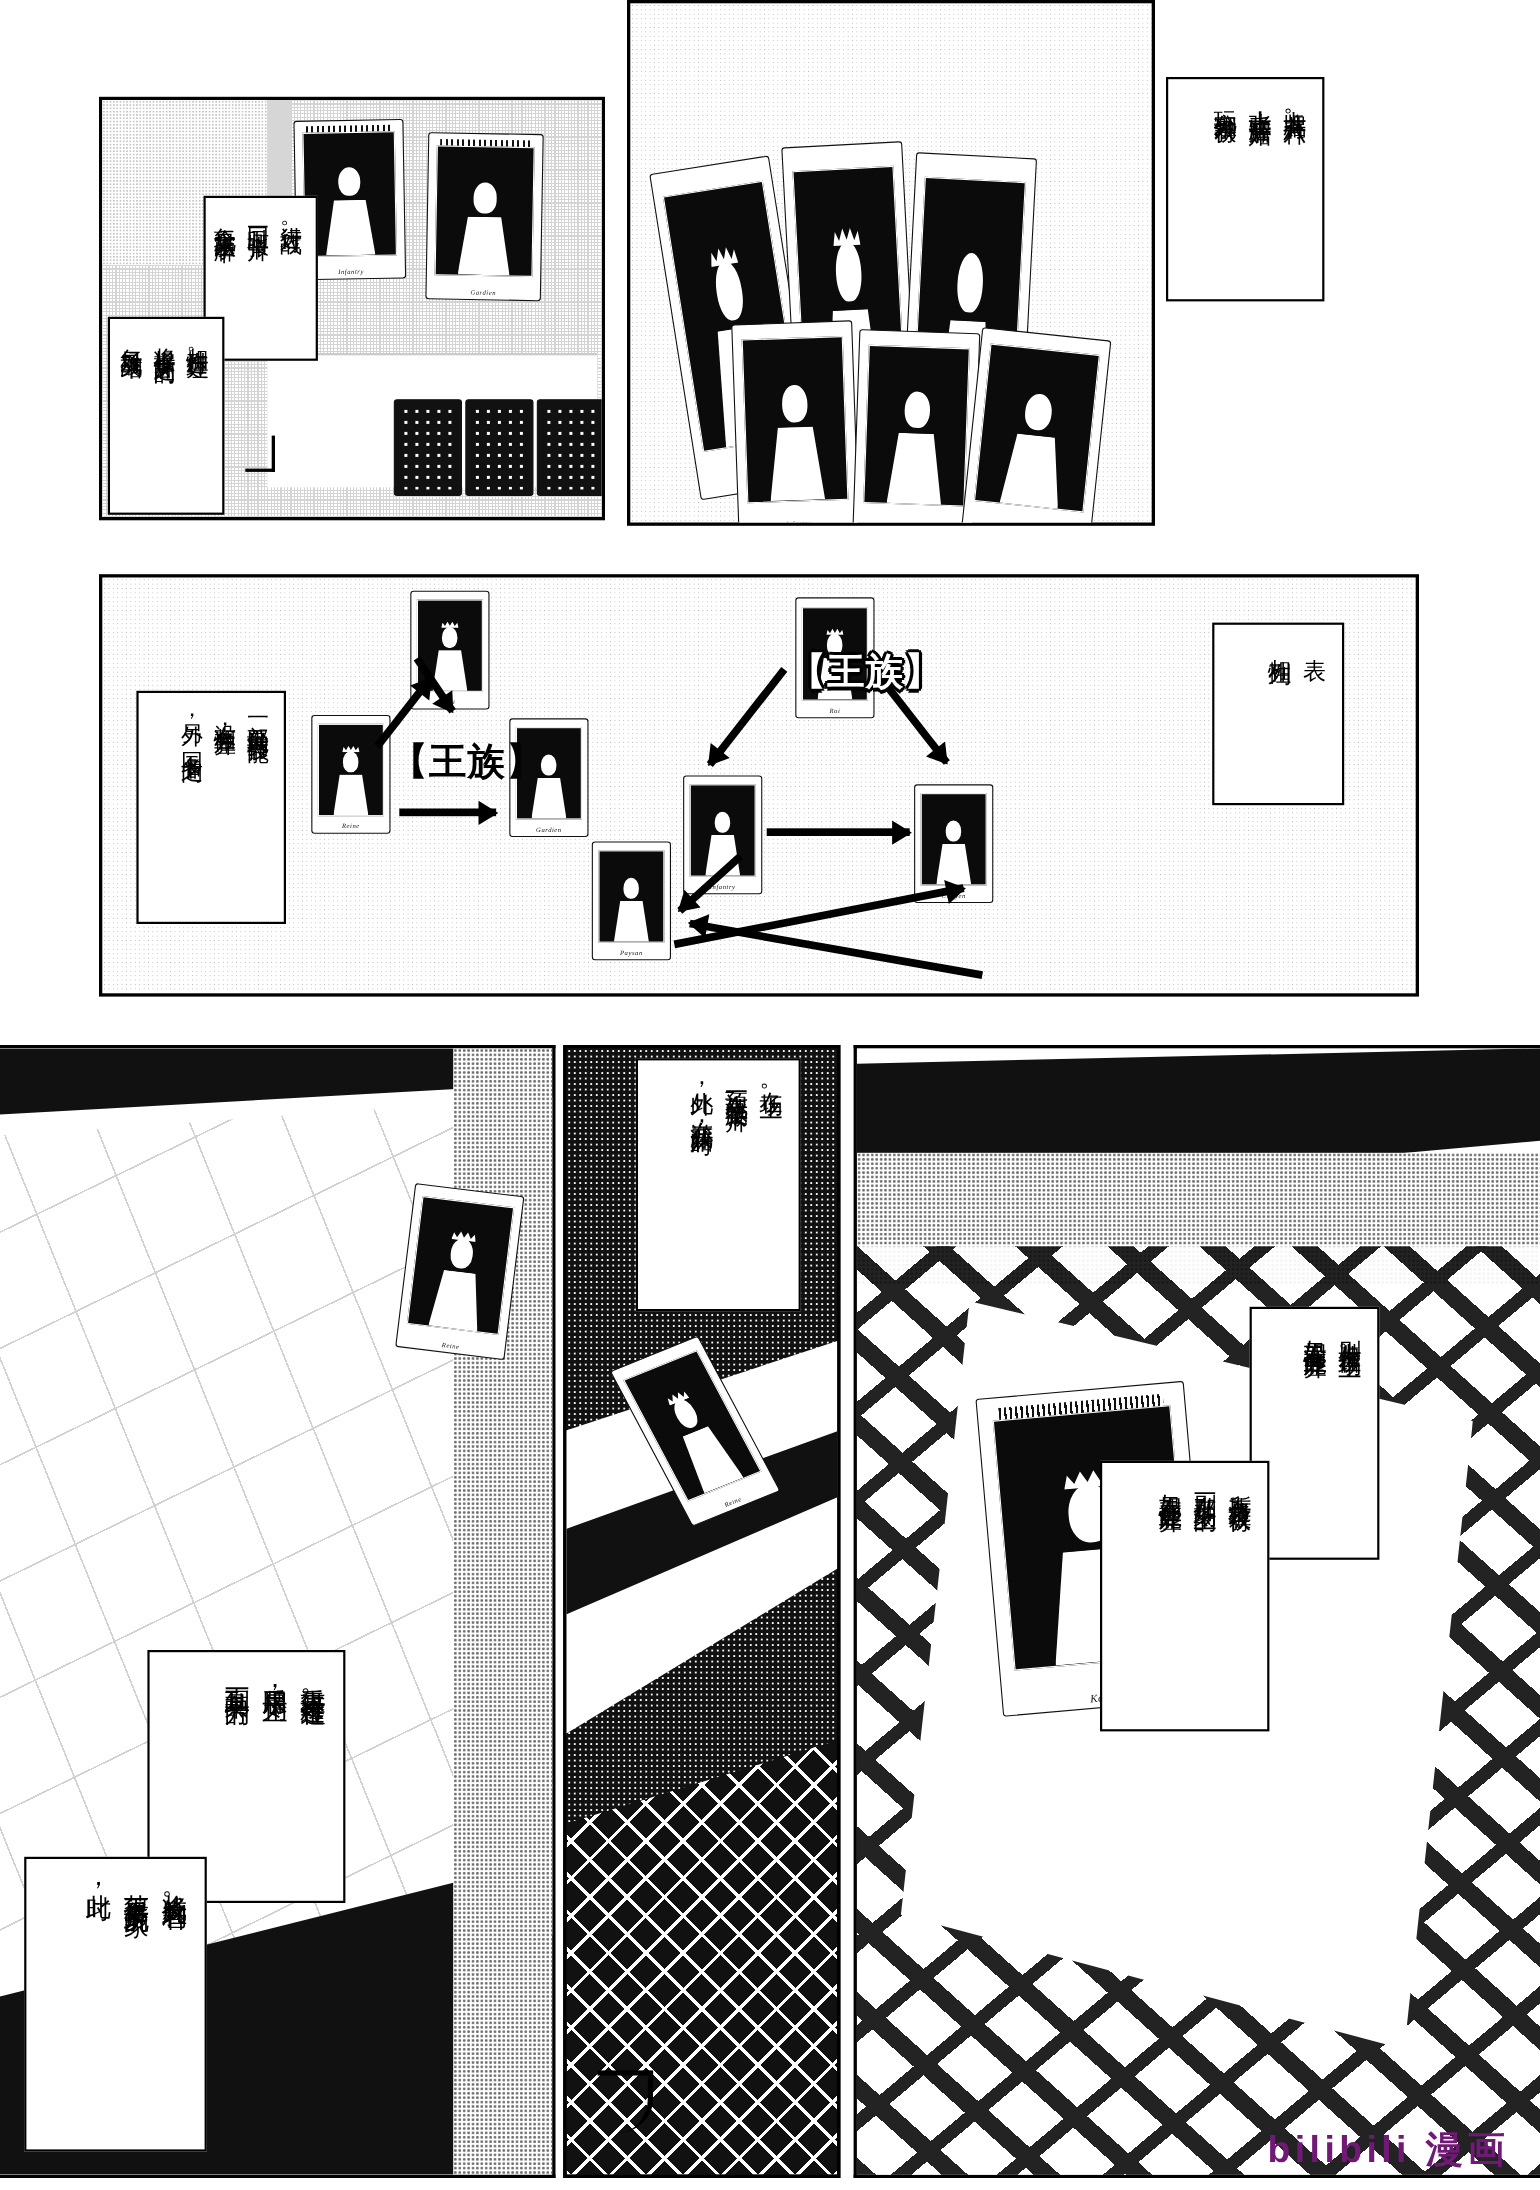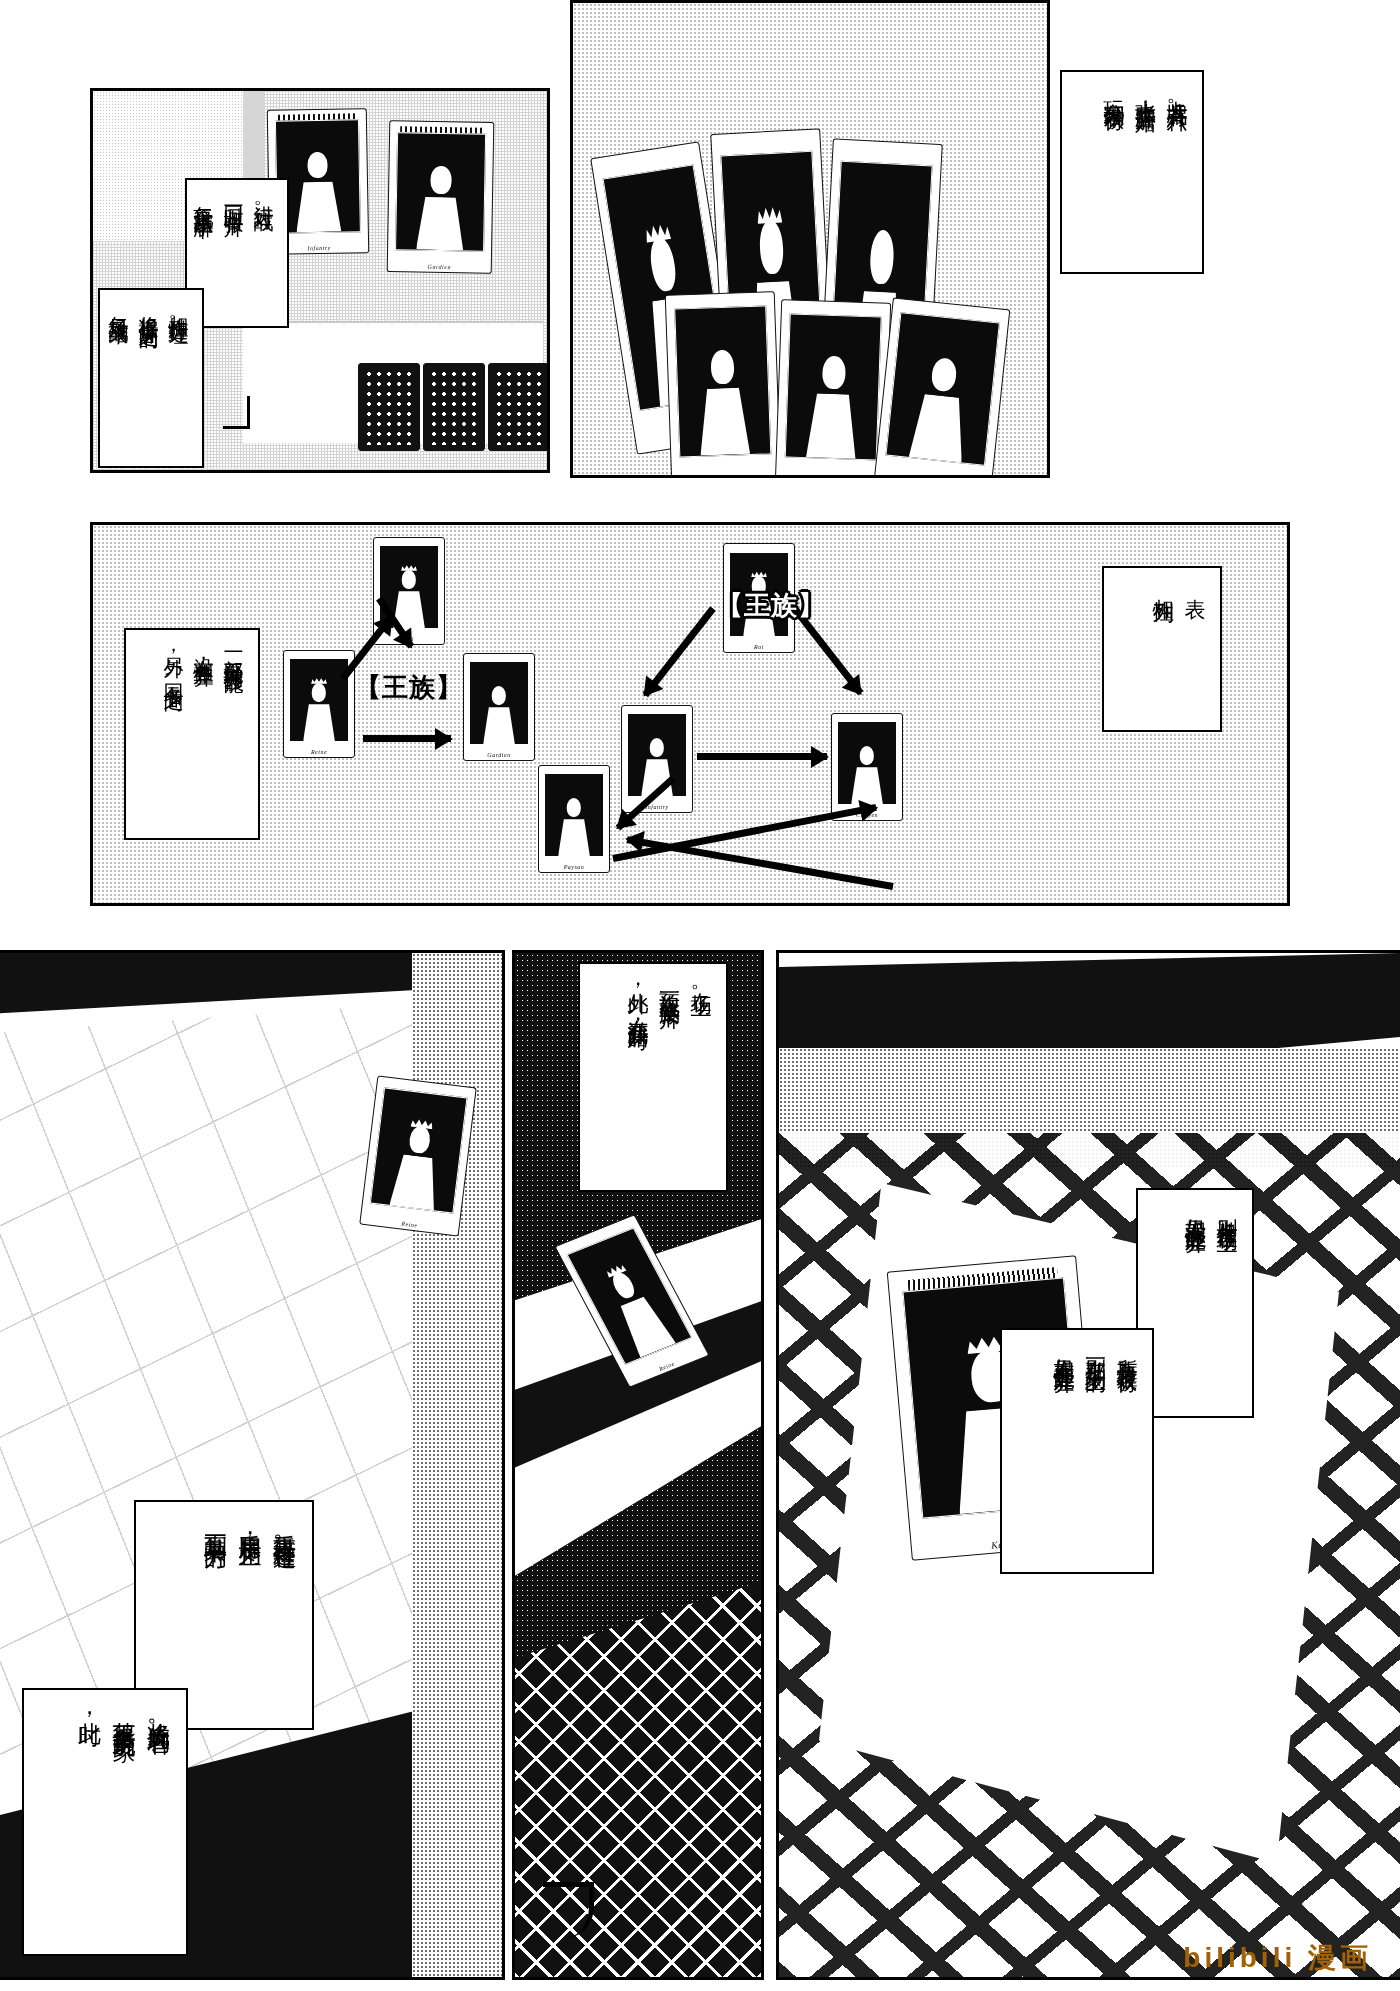--- a/index.html
+++ b/index.html
@@ -52,27 +52,27 @@
   .card .orn{position:absolute;left:10%;right:10%;top:3%;height:4%;
         background:repeating-linear-gradient(90deg,#111 0 2px,transparent 2px 5px);}
 
   
   .arrow{position:absolute;transform-origin:0 50%;height:7px;background:#000;}
   .arrow::after{content:"";position:absolute;right:-2px;top:50%;
       transform:translateY(-50%);border-left:18px solid #000;
       border-top:11px solid transparent;border-bottom:11px solid transparent;}
 
   .tag{position:absolute;font-family:Liberation Mono, monospace;
-      font-weight:bold;font-size:26px;letter-spacing:1px;color:#000;white-space:nowrap;}
+      font-weight:bold;font-size:34px;letter-spacing:1px;color:#000;white-space:nowrap;}
   .tag.outline{color:#fff;text-shadow:
       -2px -2px 0 #000, 2px -2px 0 #000,-2px 2px 0 #000,2px 2px 0 #000,
       0 3px 0 #000,0 -3px 0 #000,3px 0 0 #000,-3px 0 0 #000;}
 
-  .watermark{position:absolute;right:28px;bottom:14px;font-size:28px;
-     font-family:"Liberation Sans","DejaVu Sans",sans-serif;color:#a16207;
+  .watermark{position:absolute;right:28px;bottom:14px;font-size:34px;
+     font-family:"Liberation Sans","DejaVu Sans",sans-serif;color:#701a75;
      letter-spacing:4px;font-weight:bold;}
 </style>
 </head>
 <body>
 
 <div class="page">
 
   <div class="panel tone-light" style="left:90px;top:88px;width:460px;height:385px;">
 
      <div class="tone-check" style="position:absolute;left:0;top:0;width:100%;height:100%;"></div>

